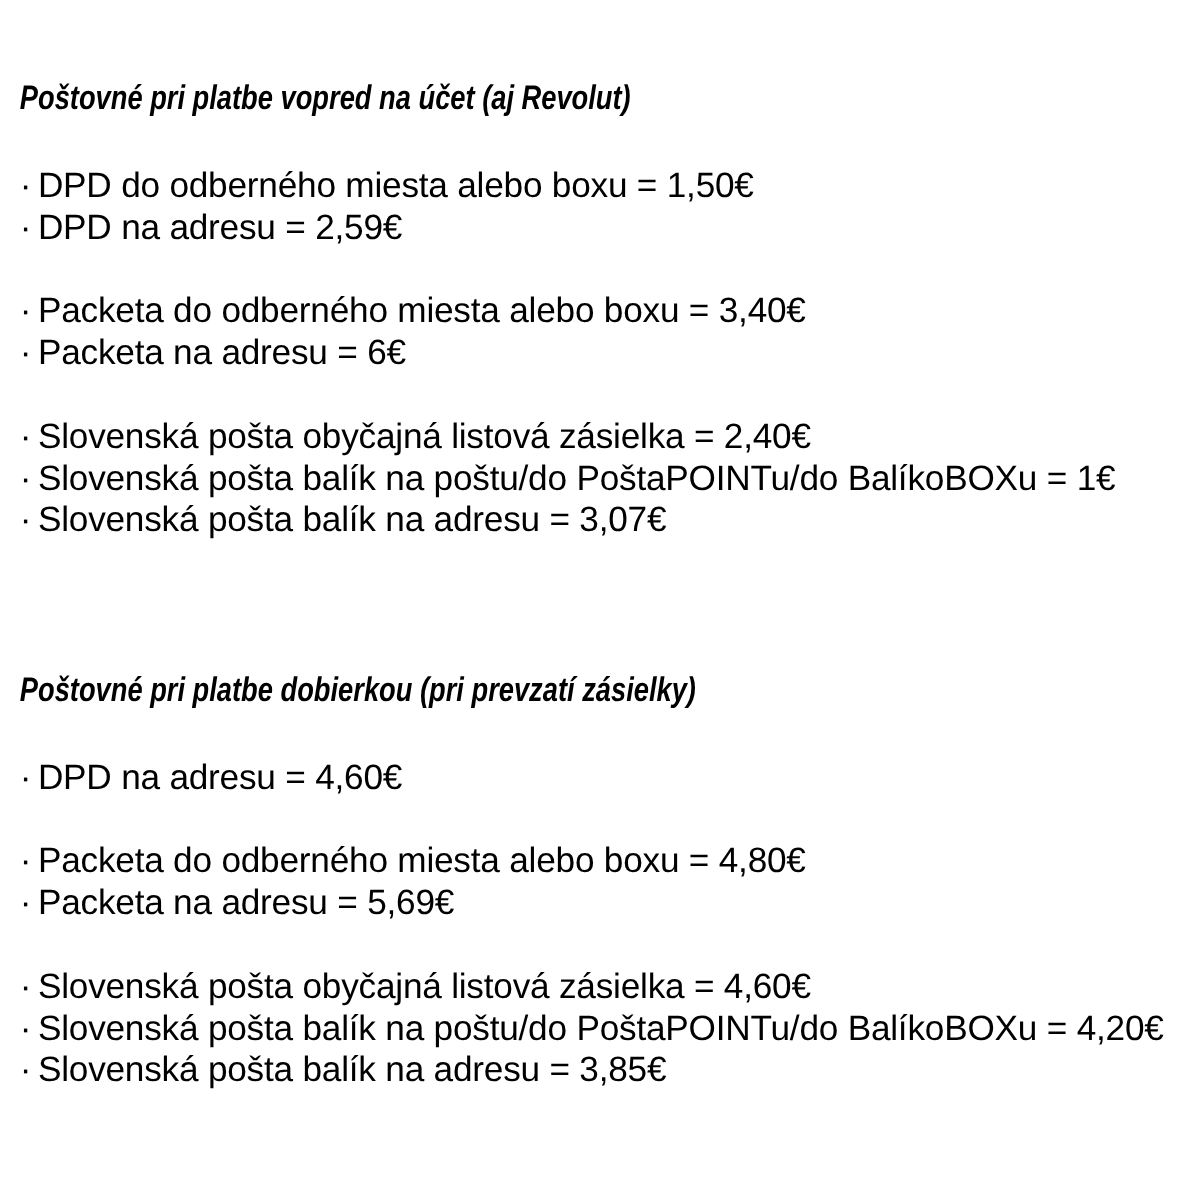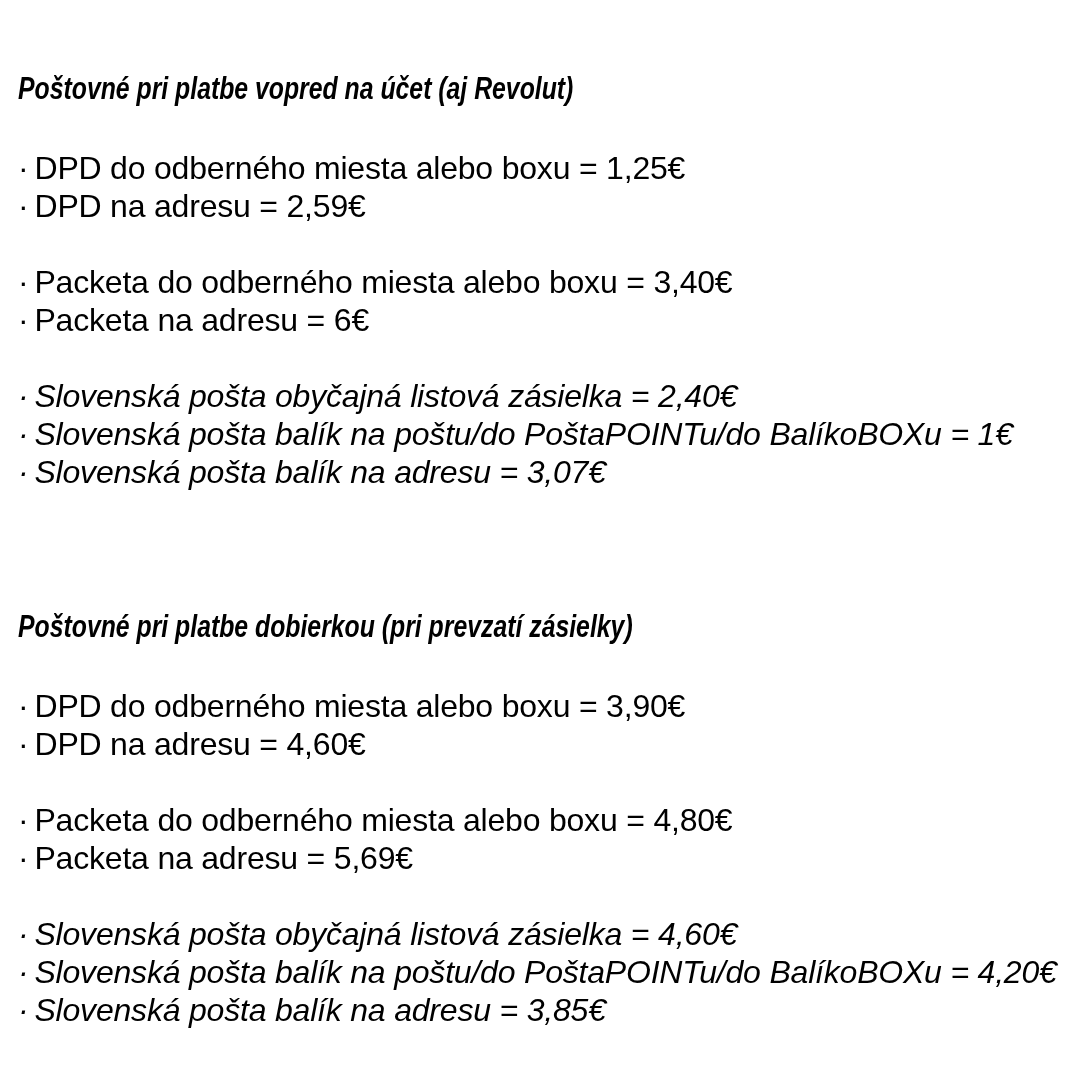--- a/index.html
+++ b/index.html
@@ -36,21 +36,20 @@
     font-style: italic;
     white-space: nowrap;
     transform: scaleX(0.8);
     transform-origin: 0 50%;
   }
   .group {
     margin: 0 0 38px 0;
   }
   .group:last-child {
     margin-bottom: 0;
-    font-style: italic;
   }
   .line {
     font-size: 32px;
     line-height: 38px;
     white-space: nowrap;
     letter-spacing: -0.2px;
   }
   .bullet {
     display: inline-block;
     margin-right: 6px;
@@ -58,40 +57,39 @@
 </style>
 </head>
 <body style="background: rgb(255, 255, 255); color: rgb(0, 0, 0);">
 
 <div class="page">
   <div id="sections-root">
   <section class="price-section">
     <h2 class="section-heading">Poštovné pri platbe vopred na účet (aj Revolut)</h2>
     <div class="groups">
           <div class="group">
-            <div class="line"><span class="bullet">·</span><span class="line-text">DPD do odberného miesta alebo boxu = 1,25€</span></div>
+            <div class="line"><span class="bullet">·</span><span class="line-text">DPD do odberného miesta alebo boxu = 1,50€</span></div>
             <div class="line"><span class="bullet">·</span><span class="line-text">DPD na adresu = 2,59€</span></div>
           </div>
           <div class="group">
             <div class="line"><span class="bullet">·</span><span class="line-text">Packeta do odberného miesta alebo boxu = 3,40€</span></div>
             <div class="line"><span class="bullet">·</span><span class="line-text">Packeta na adresu = 6€</span></div>
           </div>
           <div class="group">
             <div class="line"><span class="bullet">·</span><span class="line-text">Slovenská pošta obyčajná listová zásielka = 2,40€</span></div>
             <div class="line"><span class="bullet">·</span><span class="line-text">Slovenská pošta balík na poštu/do PoštaPOINTu/do BalíkoBOXu = 1€</span></div>
             <div class="line"><span class="bullet">·</span><span class="line-text">Slovenská pošta balík na adresu = 3,07€</span></div>
           </div>
         </div>
   </section>
 
   <section class="price-section">
     <h2 class="section-heading">Poštovné pri platbe dobierkou (pri prevzatí zásielky)</h2>
     <div class="groups">
           <div class="group">
-            <div class="line"><span class="bullet">·</span><span class="line-text">DPD do odberného miesta alebo boxu = 3,90€</span></div>
             <div class="line"><span class="bullet">·</span><span class="line-text">DPD na adresu = 4,60€</span></div>
           </div>
           <div class="group">
             <div class="line"><span class="bullet">·</span><span class="line-text">Packeta do odberného miesta alebo boxu = 4,80€</span></div>
             <div class="line"><span class="bullet">·</span><span class="line-text">Packeta na adresu = 5,69€</span></div>
           </div>
           <div class="group">
             <div class="line"><span class="bullet">·</span><span class="line-text">Slovenská pošta obyčajná listová zásielka = 4,60€</span></div>
             <div class="line"><span class="bullet">·</span><span class="line-text">Slovenská pošta balík na poštu/do PoštaPOINTu/do BalíkoBOXu = 4,20€</span></div>
             <div class="line"><span class="bullet">·</span><span class="line-text">Slovenská pošta balík na adresu = 3,85€</span></div>

